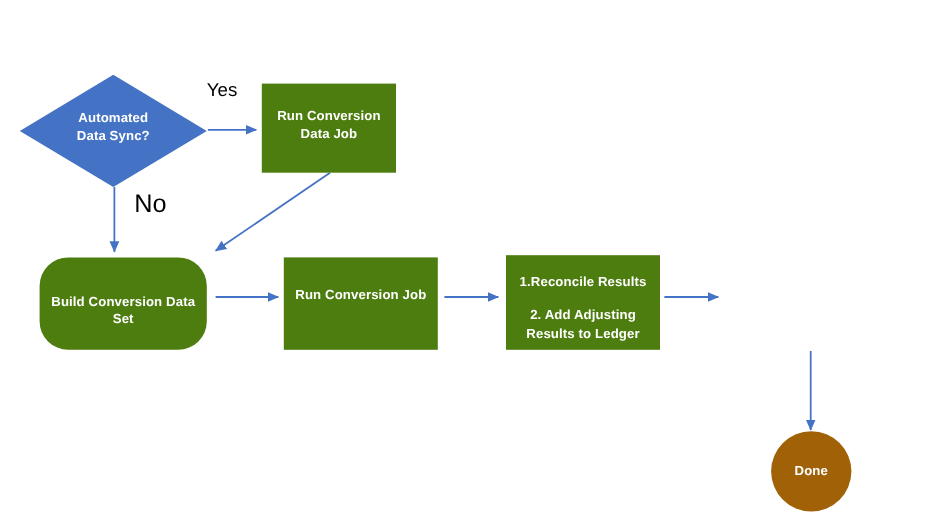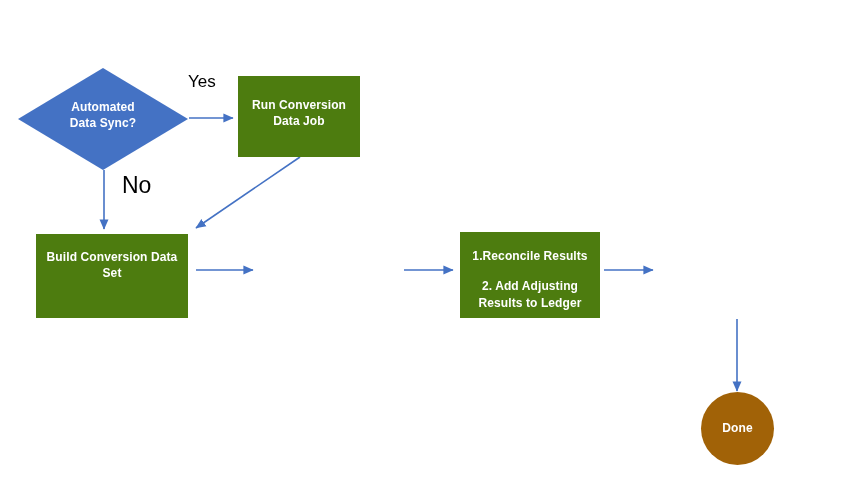--- a/index.html
+++ b/index.html
@@ -105,25 +105,28 @@
     </svg>
     <span class="label">Automated
 Data Sync?</span>
   </div>
 
   <div class="node rect" style="left:238px; top:76px; width:122px; height:81px; font-size:12px; padding-top:21px;">
     <span class="label">Run Conversion
 Data Job</span>
   </div>
 
-  <div class="node rect" style="left:36px; top:234px; width:152px; height:84px; font-size:12px; padding-top:15px;">
+  <div class="node rect" style="left:36px; top:234px; width:152px; height:84px; font-size:12px; padding-top:32px;border-radius:26px;">
     <span class="label">Build Conversion Data
 Set</span>
   </div>
 
+  <div class="node rect" style="left:258px; top:234px; width:140px; height:84px; font-size:12px; padding-top:26px;">
+    <span class="label">Run Conversion Job</span>
+  </div>
 
   <div class="node rect" style="left:460px; top:232px; width:140px; height:86px; font-size:12px; padding-top:9px; flex-direction:column;">
     <span class="label">1.Reconcile Results</span>
     <span class="label" style="margin-top:14px;">2. Add Adjusting</span>
     <span class="label">Results to Ledger</span>
   </div>
 
 
   <div class="node circle" style="left:701px; top:392px; width:73px; height:73px; font-size:12px;">
     <span class="label">Done</span>

